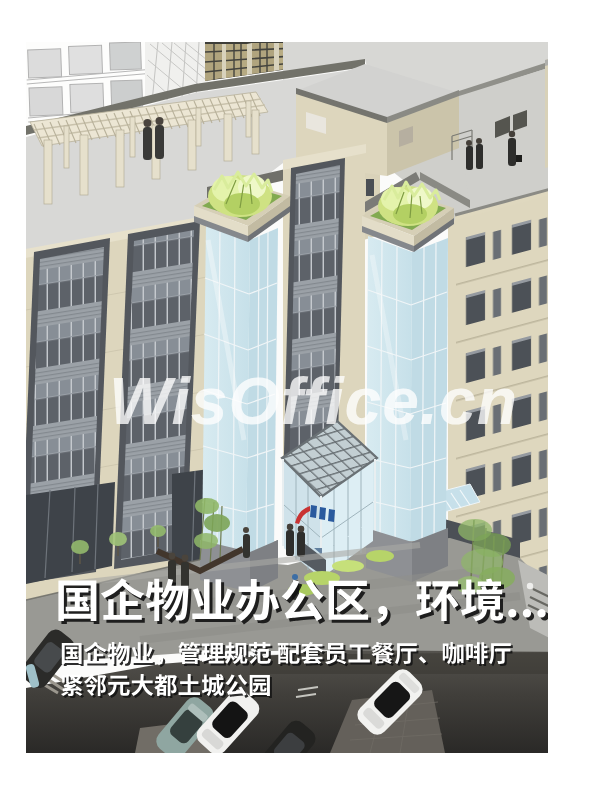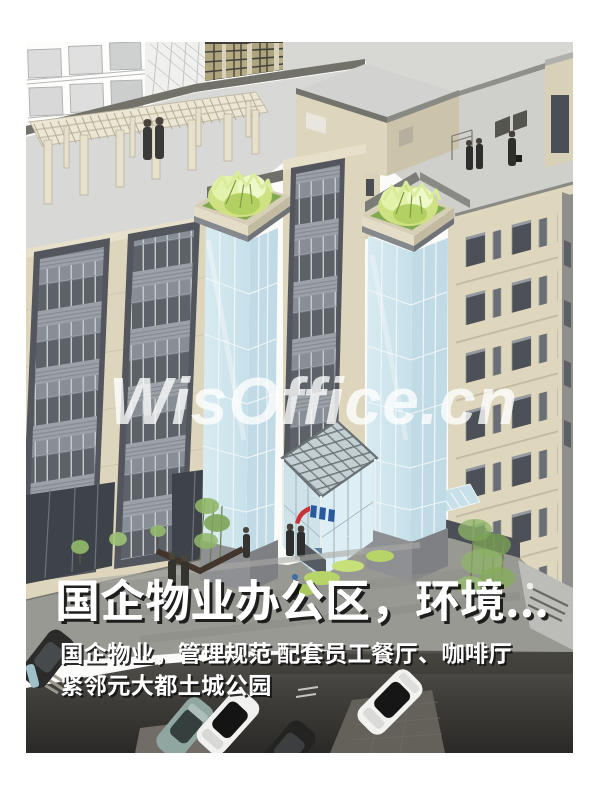--- a/index.html
+++ b/index.html
@@ -1,16 +1,16 @@
 <!DOCTYPE html>
 <html><head>
 <meta charset="utf-8">
 <style>
 html,body{margin:0;padding:0;background:#fff;font-family:"Liberation Sans",sans-serif;}
-#stage{position:relative;width:600px;height:800px;overflow:hidden;background:#be185d;}
+#stage{position:relative;width:548px;height:800px;overflow:hidden;background:#be185d;}
 svg{display:block;}
 </style>
 </head>
 <body>
 <div id="stage">
 <svg width="600" height="800" viewBox="0 0 600 800">
 <defs>
 
 <linearGradient id="road" x1="0" y1="0" x2="0" y2="1">
 <stop offset="0" stop-color="#55534e"></stop>

